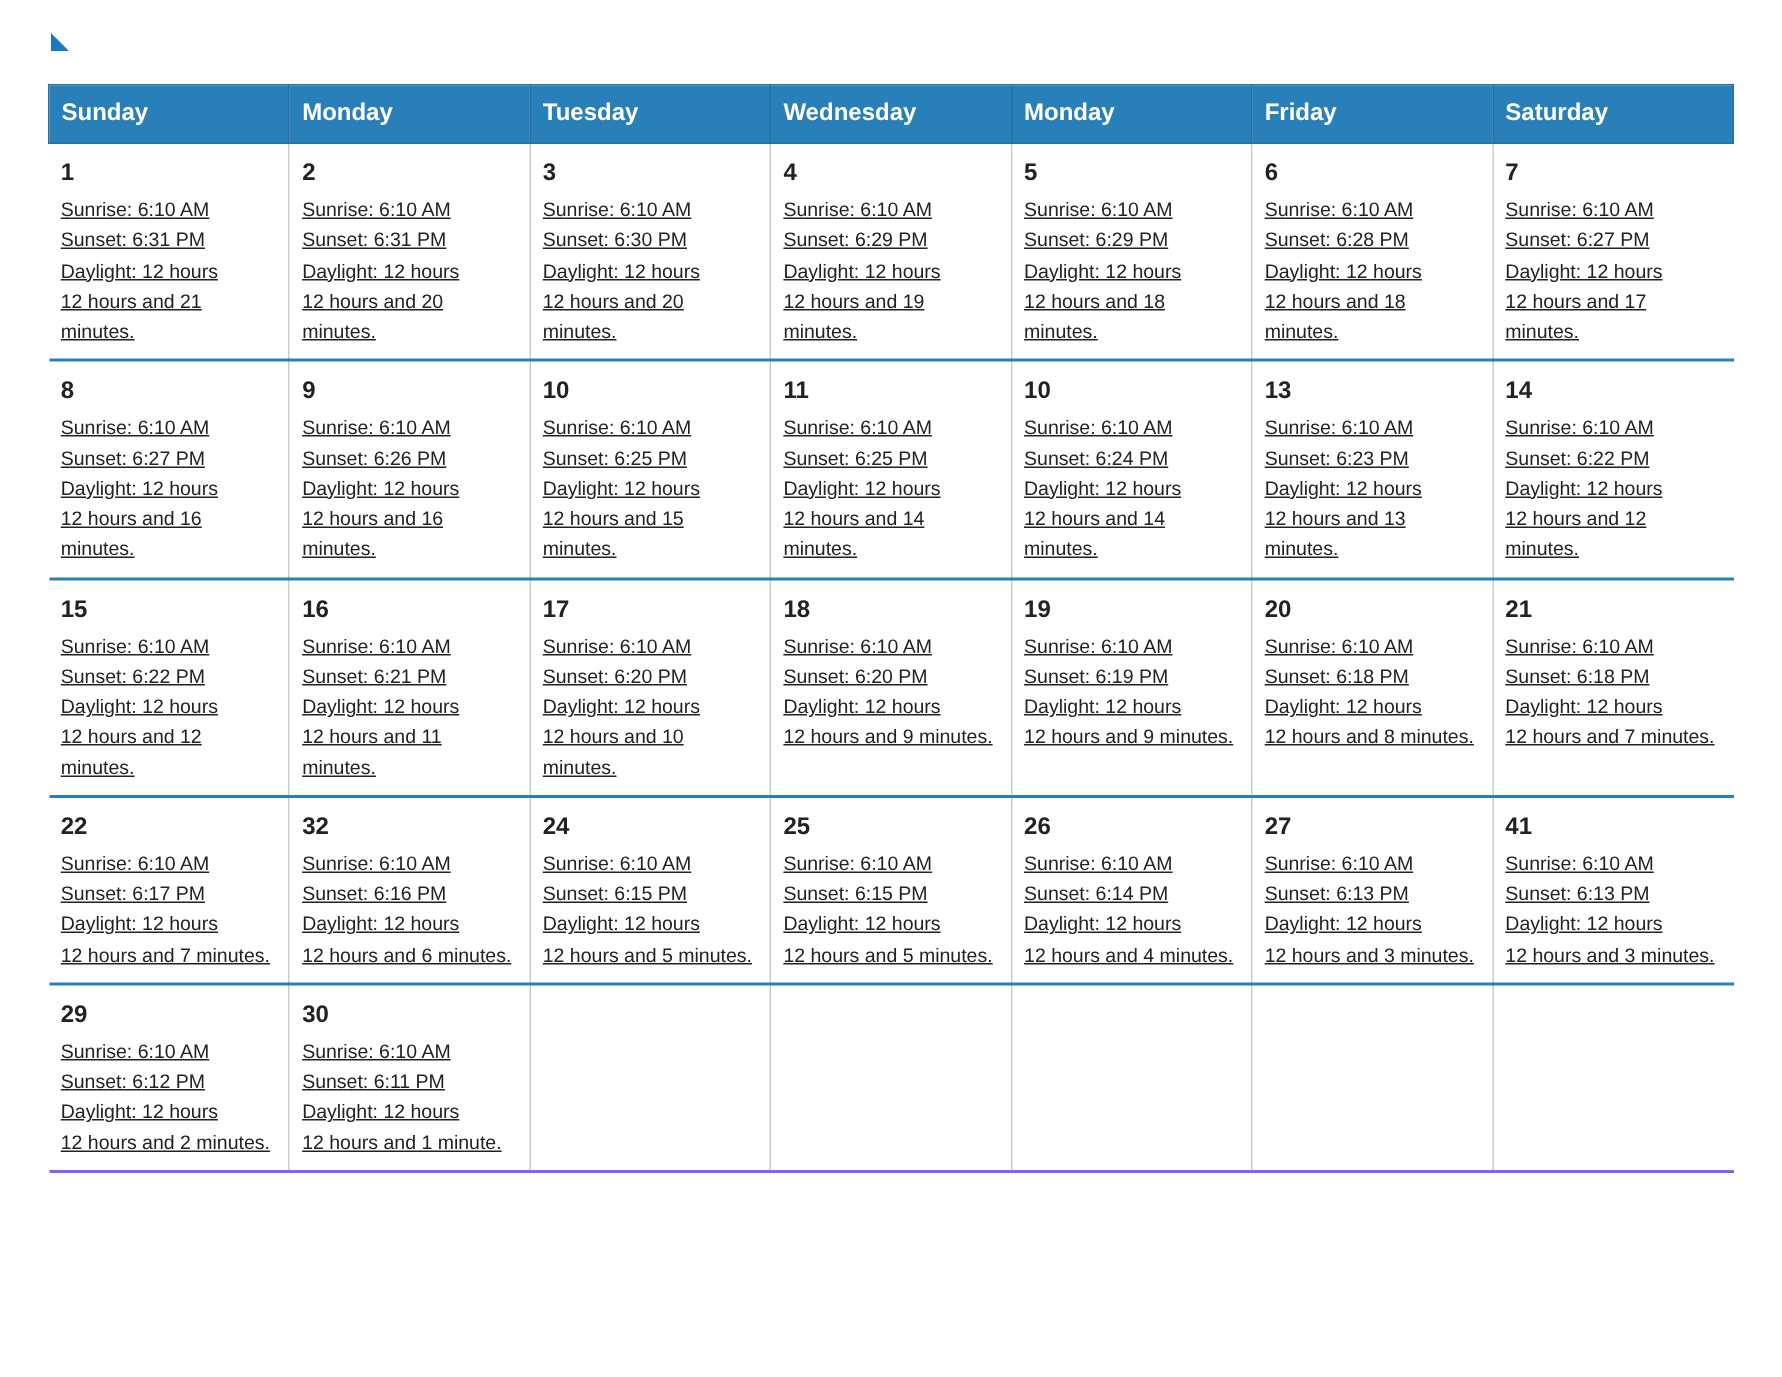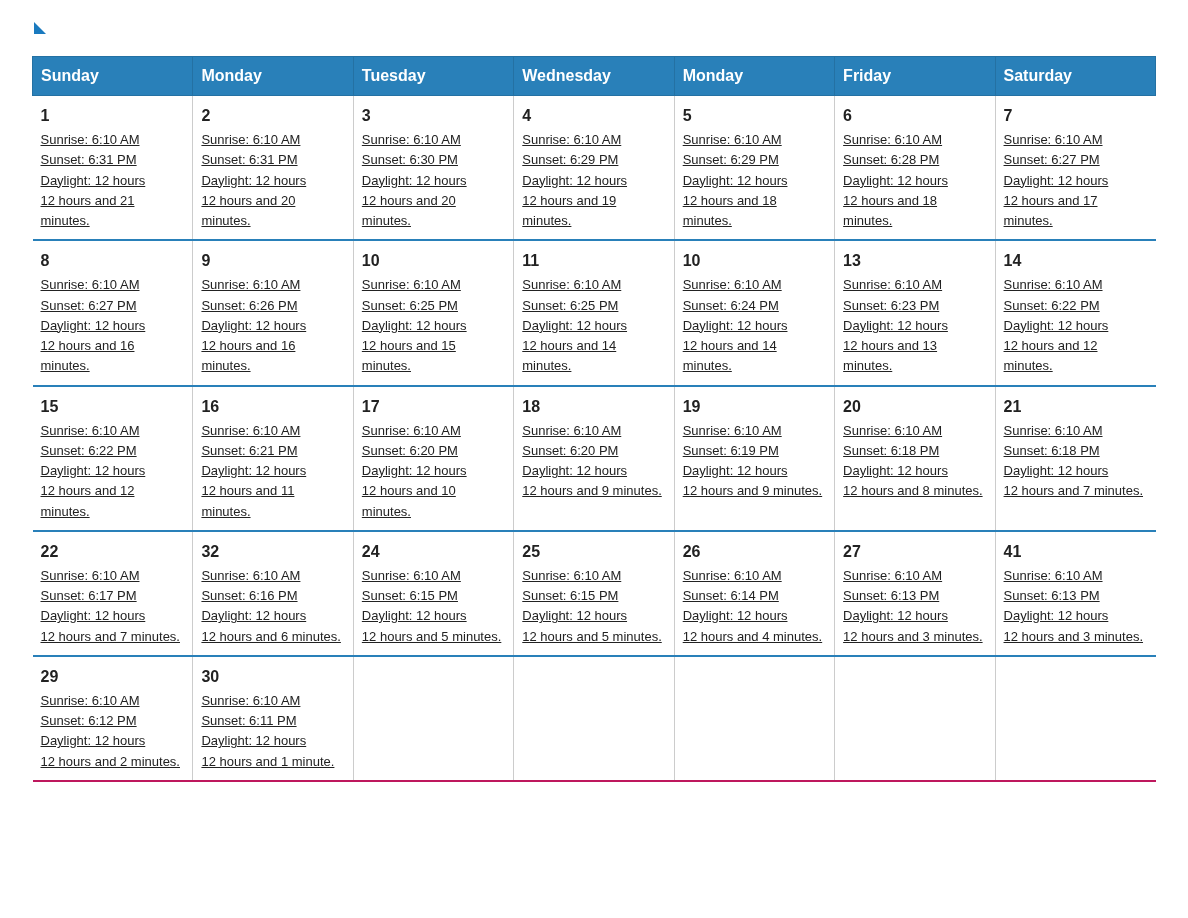--- a/index.html
+++ b/index.html
@@ -92,21 +92,21 @@
       display: block;
       margin-bottom: 2px;
     }
     .day-info {
       font-size: 13px;
       color: #222;
       line-height: 1.55;
       text-decoration: underline;
     }
     tbody tr:last-child {
-      border-bottom: 2px solid #be185d;
+      border-bottom: 2px solid #8b5cf6;
     }
   </style>
 </head>
 <body>
 
 <div class="header">
   <div class="logo">
     <div style="display:flex;flex-direction:column;line-height:1.1;">
       <div style="display:flex;align-items:center;">
         <span class="logo-text"></span>

